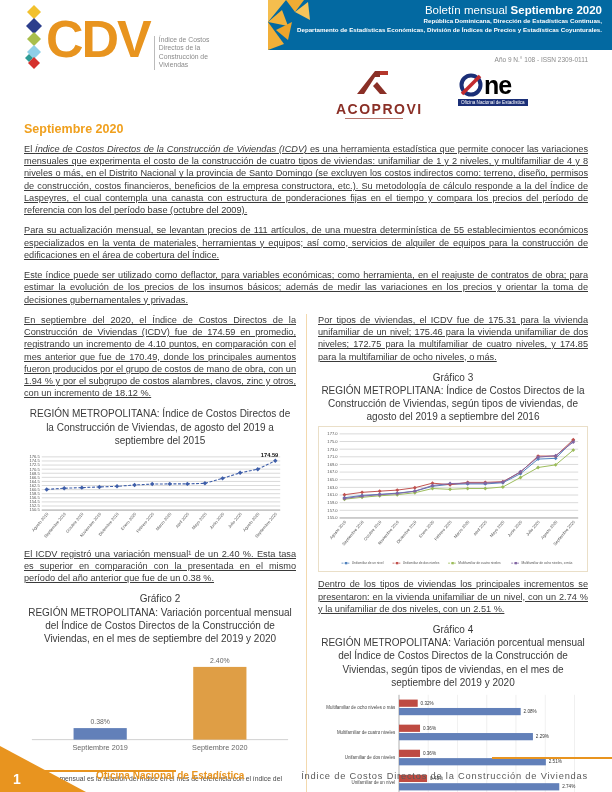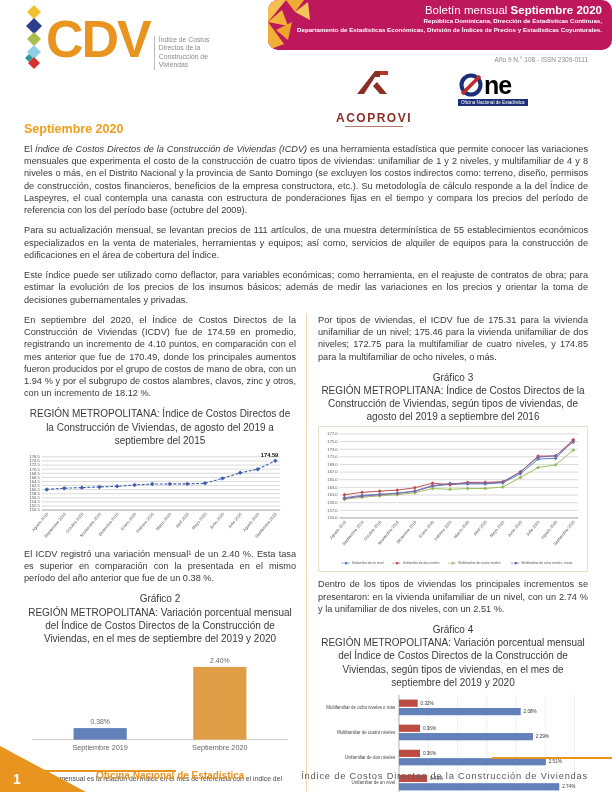--- a/index.html
+++ b/index.html
@@ -8,38 +8,38 @@
     width:612px; height:792px; margin:0 auto; position:relative;
     background:#ffffff; overflow:hidden;
     font-family:"Liberation Sans", sans-serif; color:#3a3a3a;
   }
   
   .header { position:relative; height:114px;padding-left:30px; }
   .icdv-logo { position:absolute; left:22px; top:4px; display:flex; align-items:flex-start; }
   .icdv-text { font-size:52px; font-weight:bold; color:#E8941F; letter-spacing:-2px; line-height:70px; }
   .icdv-tagline { width:62px; font-size:6.8px; color:#8a8a8a; line-height:1.25;
                   border-left:1px solid #bbb; padding-left:4px; margin:32px 0 0 4px; }
-  .banner { position:absolute; left:268px; right:0; top:0; height:50px; background:#be185d; color:#fff; overflow:hidden;border-radius:10px; }
+  .banner { position:absolute; left:268px; right:0; top:0; height:50px; background:#0369a1; color:#fff; overflow:hidden; }
   .banner-pattern { position:absolute; left:0; top:0; height:50px; }
   .banner-text { position:absolute; right:10px; top:4px; text-align:right; }
   .banner-line1 { font-size:11.5px; font-weight:300; }
   .banner-line1 b { font-weight:bold; }
   .banner-line2 { font-size:6.2px; font-weight:bold; line-height:1.5; }
   .issue { position:absolute; right:24px; top:56px; font-size:6.5px; color:#8a8a8a; }
   .acoprovi { position:absolute; left:336px; top:68px; width:76px; text-align:center; }
-  .acoprovi-label { font-size:12px; font-weight:bold; color:#8A2F26; letter-spacing:1.5px; margin-top:11px; }
+  .acoprovi-label { font-size:14px; font-weight:bold; color:#8A2F26; letter-spacing:1.5px; margin-top:1px; }
   .acoprovi-rule { display:block; width:58px; height:1px; background:#b7776f; margin:1px auto 0; }
   .one { position:absolute; left:458px; top:72px; }
   .one-main { display:flex; align-items:center; }
   .one-text { font-size:25px; font-weight:bold; color:#000000; letter-spacing:-1px; line-height:24px; }
   .one-strip { background:#1B2F77; color:#fff; font-size:4.6px; padding:1px 3px; margin-top:1px; text-align:center; }
   
   .intro { padding:4px 24px 0; }
   .h-orange { color:#F0A01E; font-weight:bold; font-size:12.5px; margin:4px 0 7px; }
-  .para { font-size:9.2px; line-height:1.33; text-align:justify; margin-bottom:8px; }
+  .para { font-size:9.2px; line-height:1.33; text-align:justify; margin-bottom:8px;text-decoration:underline; }
   
   .columns { display:flex; padding:0 24px; align-items:stretch; }
   .col-left { width:272px; }
   .col-right { flex:1; border-left:1px solid #F3D9AE; padding-left:11px; margin-left:10px; }
   .chart-caption { font-size:10px; text-align:center; line-height:1.32; margin:3px 2px 2px; color:#3a3a3a; }
   .chart-caption .t { display:block; }
   .chart-box { width:100%; }
   .chart-panel { border:1px solid #EADFC8; padding:1px; }
   svg text { font-family:"Liberation Sans", sans-serif; }
   .footnote { margin-top:5px; font-size:6.8px; line-height:1.35; color:#4a4a4a; }

